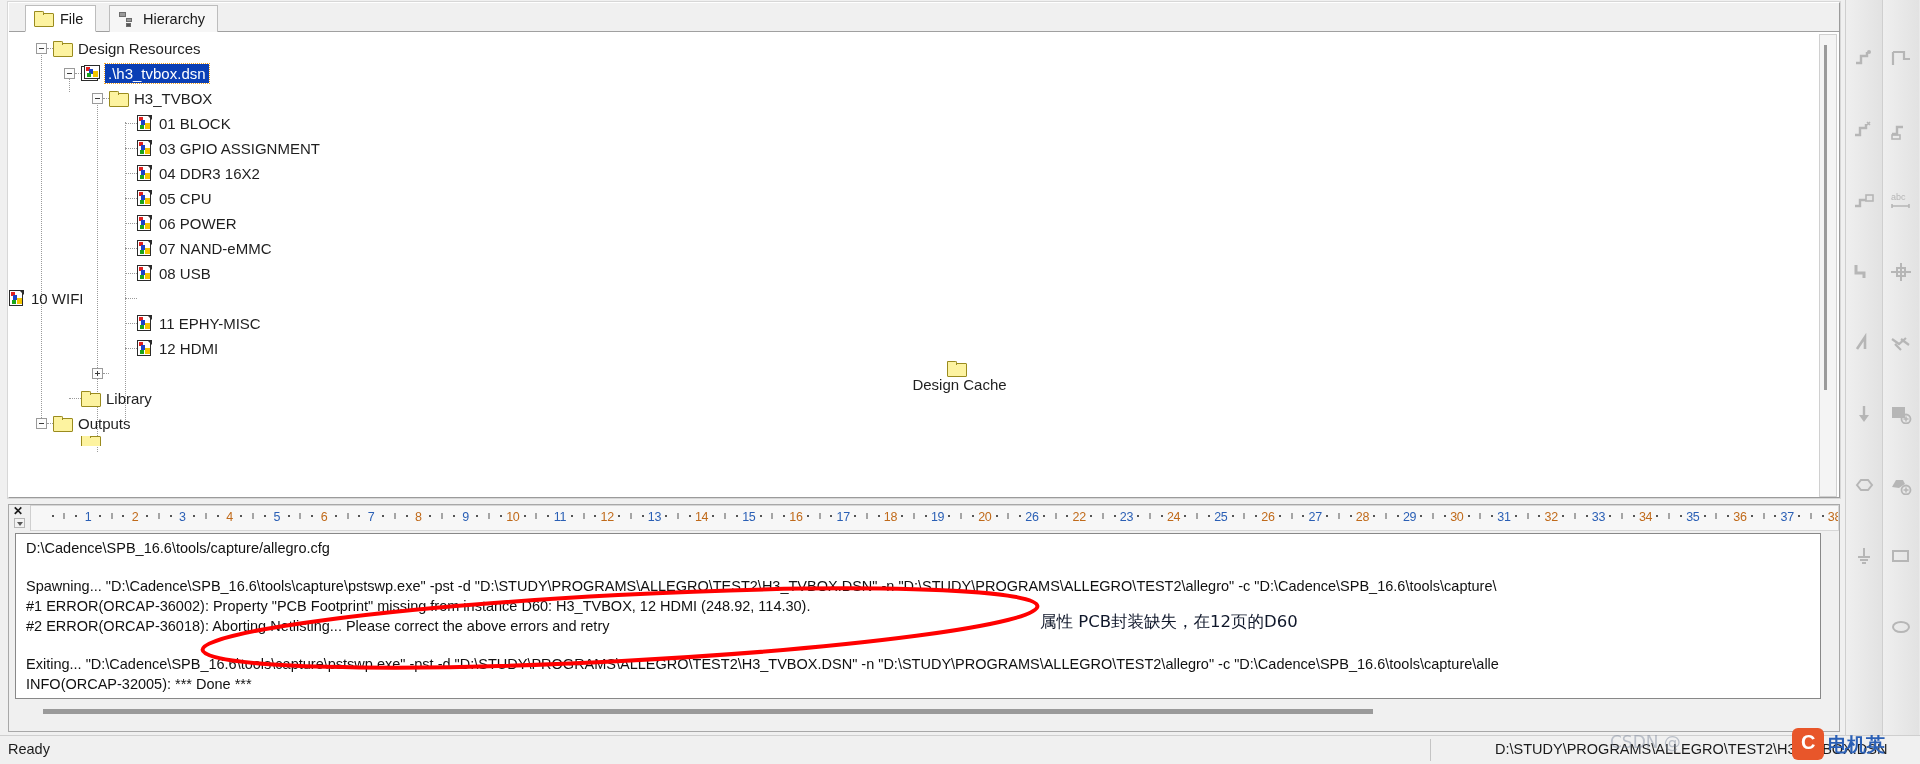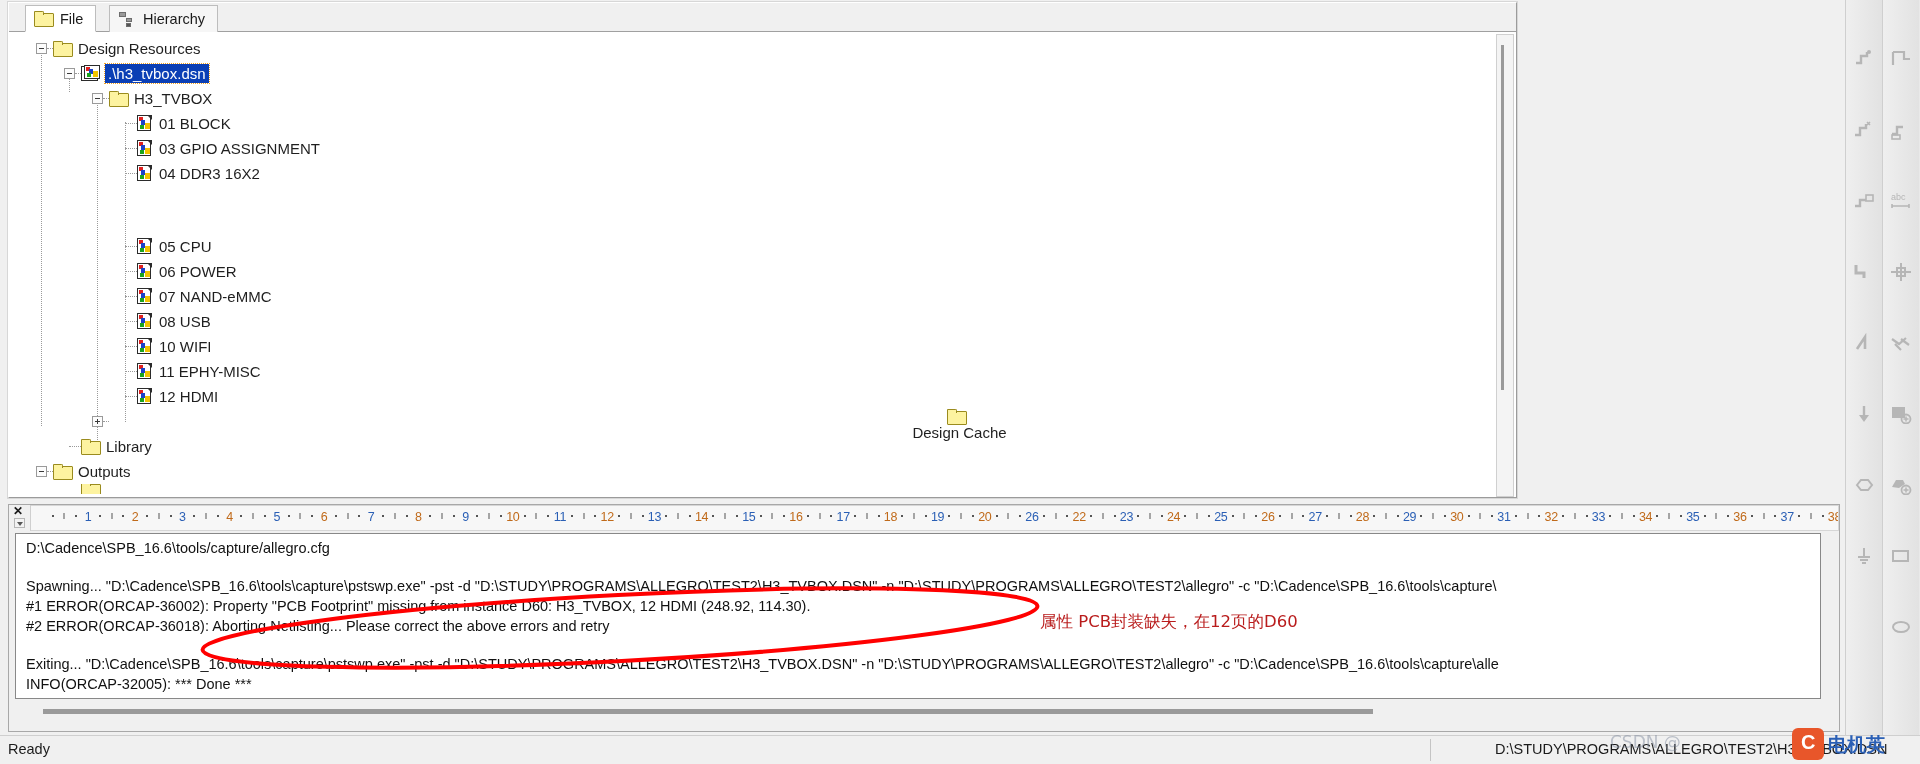--- a/index.html
+++ b/index.html
@@ -24,21 +24,21 @@
     left: 0; top: 0;
     width: 1845px;
     height: 735px;
     background: #f0f0f0;
   }
 
   
   #tree-window {
     position: absolute;
     left: 8px; top: 2px;
-    width: 1509px;
+    width: 1832px;
     height: 496px;
     background: #6d28d9;
     border: 1px solid #9b9b9b;
     border-top: 1px solid #ffffff;
     border-left: 1px solid #ffffff;
     outline: 1px solid #d7d7d7;
   }
 
   #tab-strip {
     position: relative;
@@ -343,21 +343,21 @@
   #annot {
     position: absolute;
     left: 0; top: 0;
     width: 1920px; height: 764px;
     pointer-events: none;
   }
   #annot-text {
     position: absolute;
     left: 1040px; top: 611px;
     font-size: 16.5px;
-    color: #b91c1c;
+    color: #0f172a;
     white-space: nowrap;
     font-family: "DejaVu Sans", sans-serif;
   }
 
   
   #right-tools {
     position: absolute;
     right: 0; top: 0;
     width: 75px;
     height: 735px;
@@ -541,21 +541,21 @@
                 <span class="pg-ico">
                   <span class="sheet"></span>
                   <span class="corner"></span>
                   <span class="r"></span>
                   <span class="b"></span>
                   <span class="g"></span>
                   <span class="y"></span>
                 </span>
                 <span class="lbl">04 DDR3 16X2</span>
               </div>
-              <div class="node" style="padding-left: 128px; margin-top: 48px;">
+              <div class="node" style="padding-left: 128px;">
                 <div class="hline" style="left: 116px; width: 12px;"></div>
                 <span class="pg-ico">
                   <span class="sheet"></span>
                   <span class="corner"></span>
                   <span class="r"></span>
                   <span class="b"></span>
                   <span class="g"></span>
                   <span class="y"></span>
                 </span>
                 <span class="lbl">05 CPU</span>
@@ -589,21 +589,21 @@
                 <span class="pg-ico">
                   <span class="sheet"></span>
                   <span class="corner"></span>
                   <span class="r"></span>
                   <span class="b"></span>
                   <span class="g"></span>
                   <span class="y"></span>
                 </span>
                 <span class="lbl">08 USB</span>
               </div>
-              <div class="node" style="padding-left: 128px;">
+              <div class="node" style="">
                 <div class="hline" style="left: 116px; width: 12px;"></div>
                 <span class="pg-ico">
                   <span class="sheet"></span>
                   <span class="corner"></span>
                   <span class="r"></span>
                   <span class="b"></span>
                   <span class="g"></span>
                   <span class="y"></span>
                 </span>
                 <span class="lbl">10 WIFI</span>

